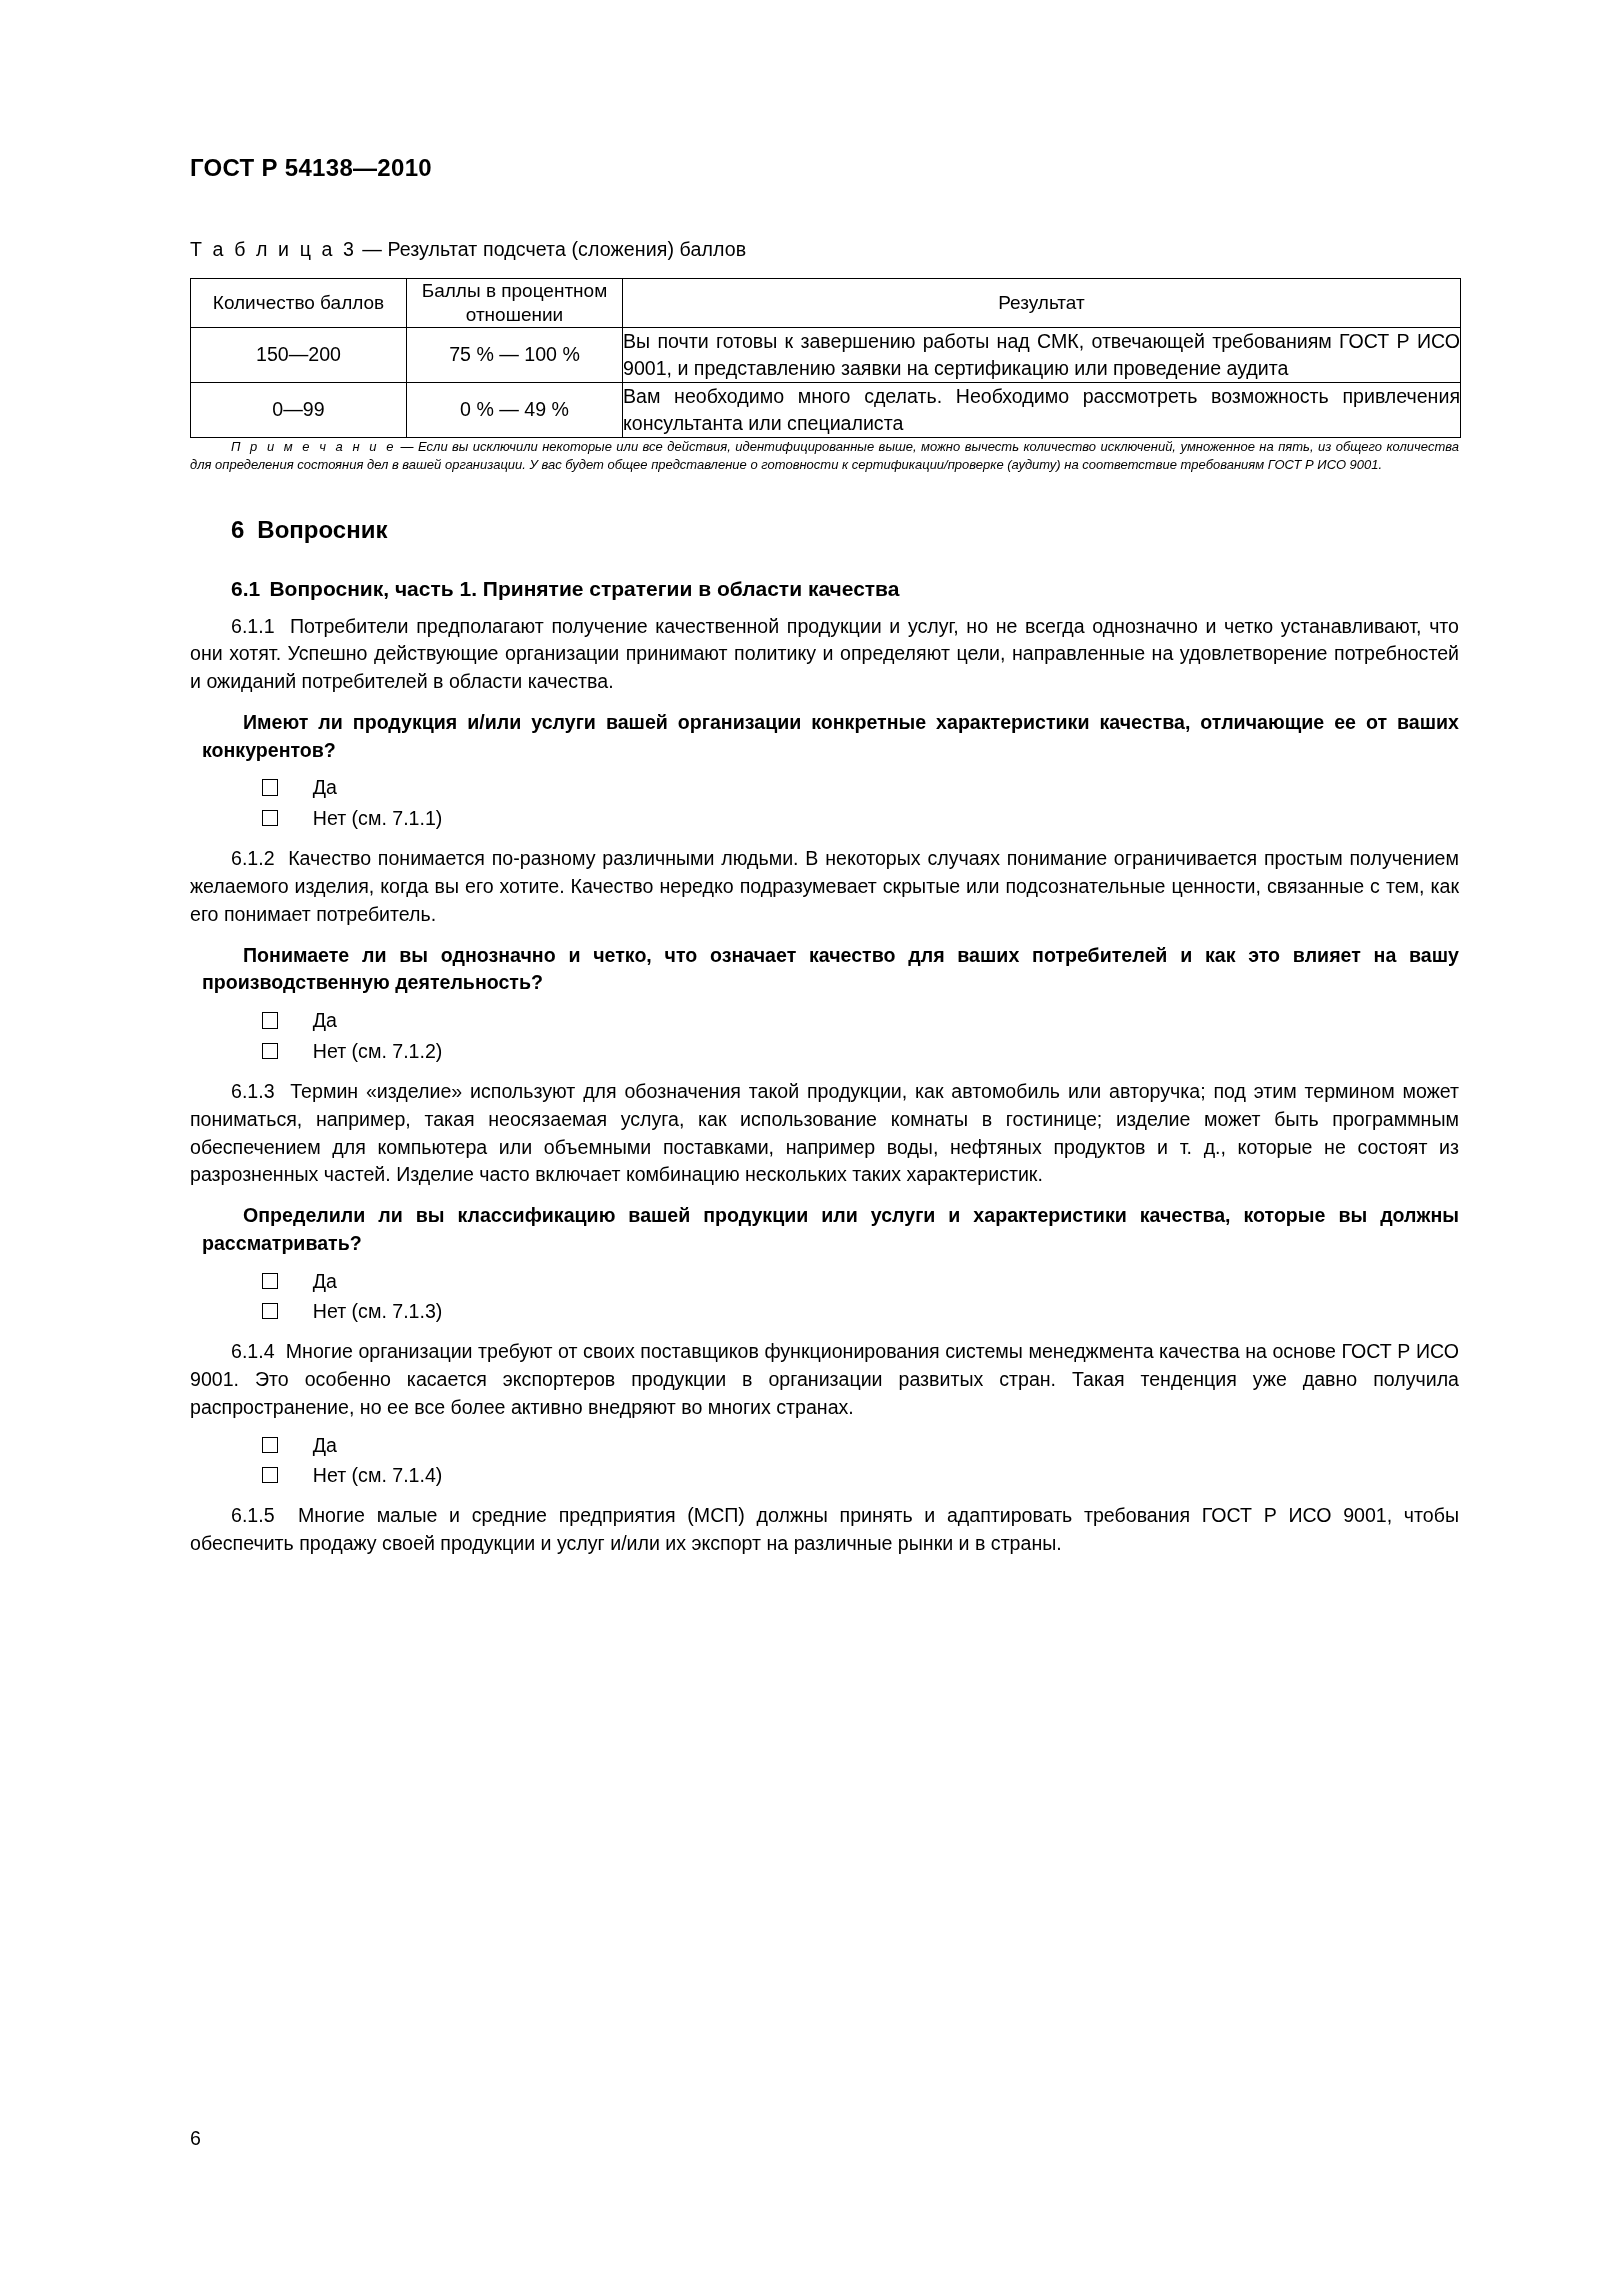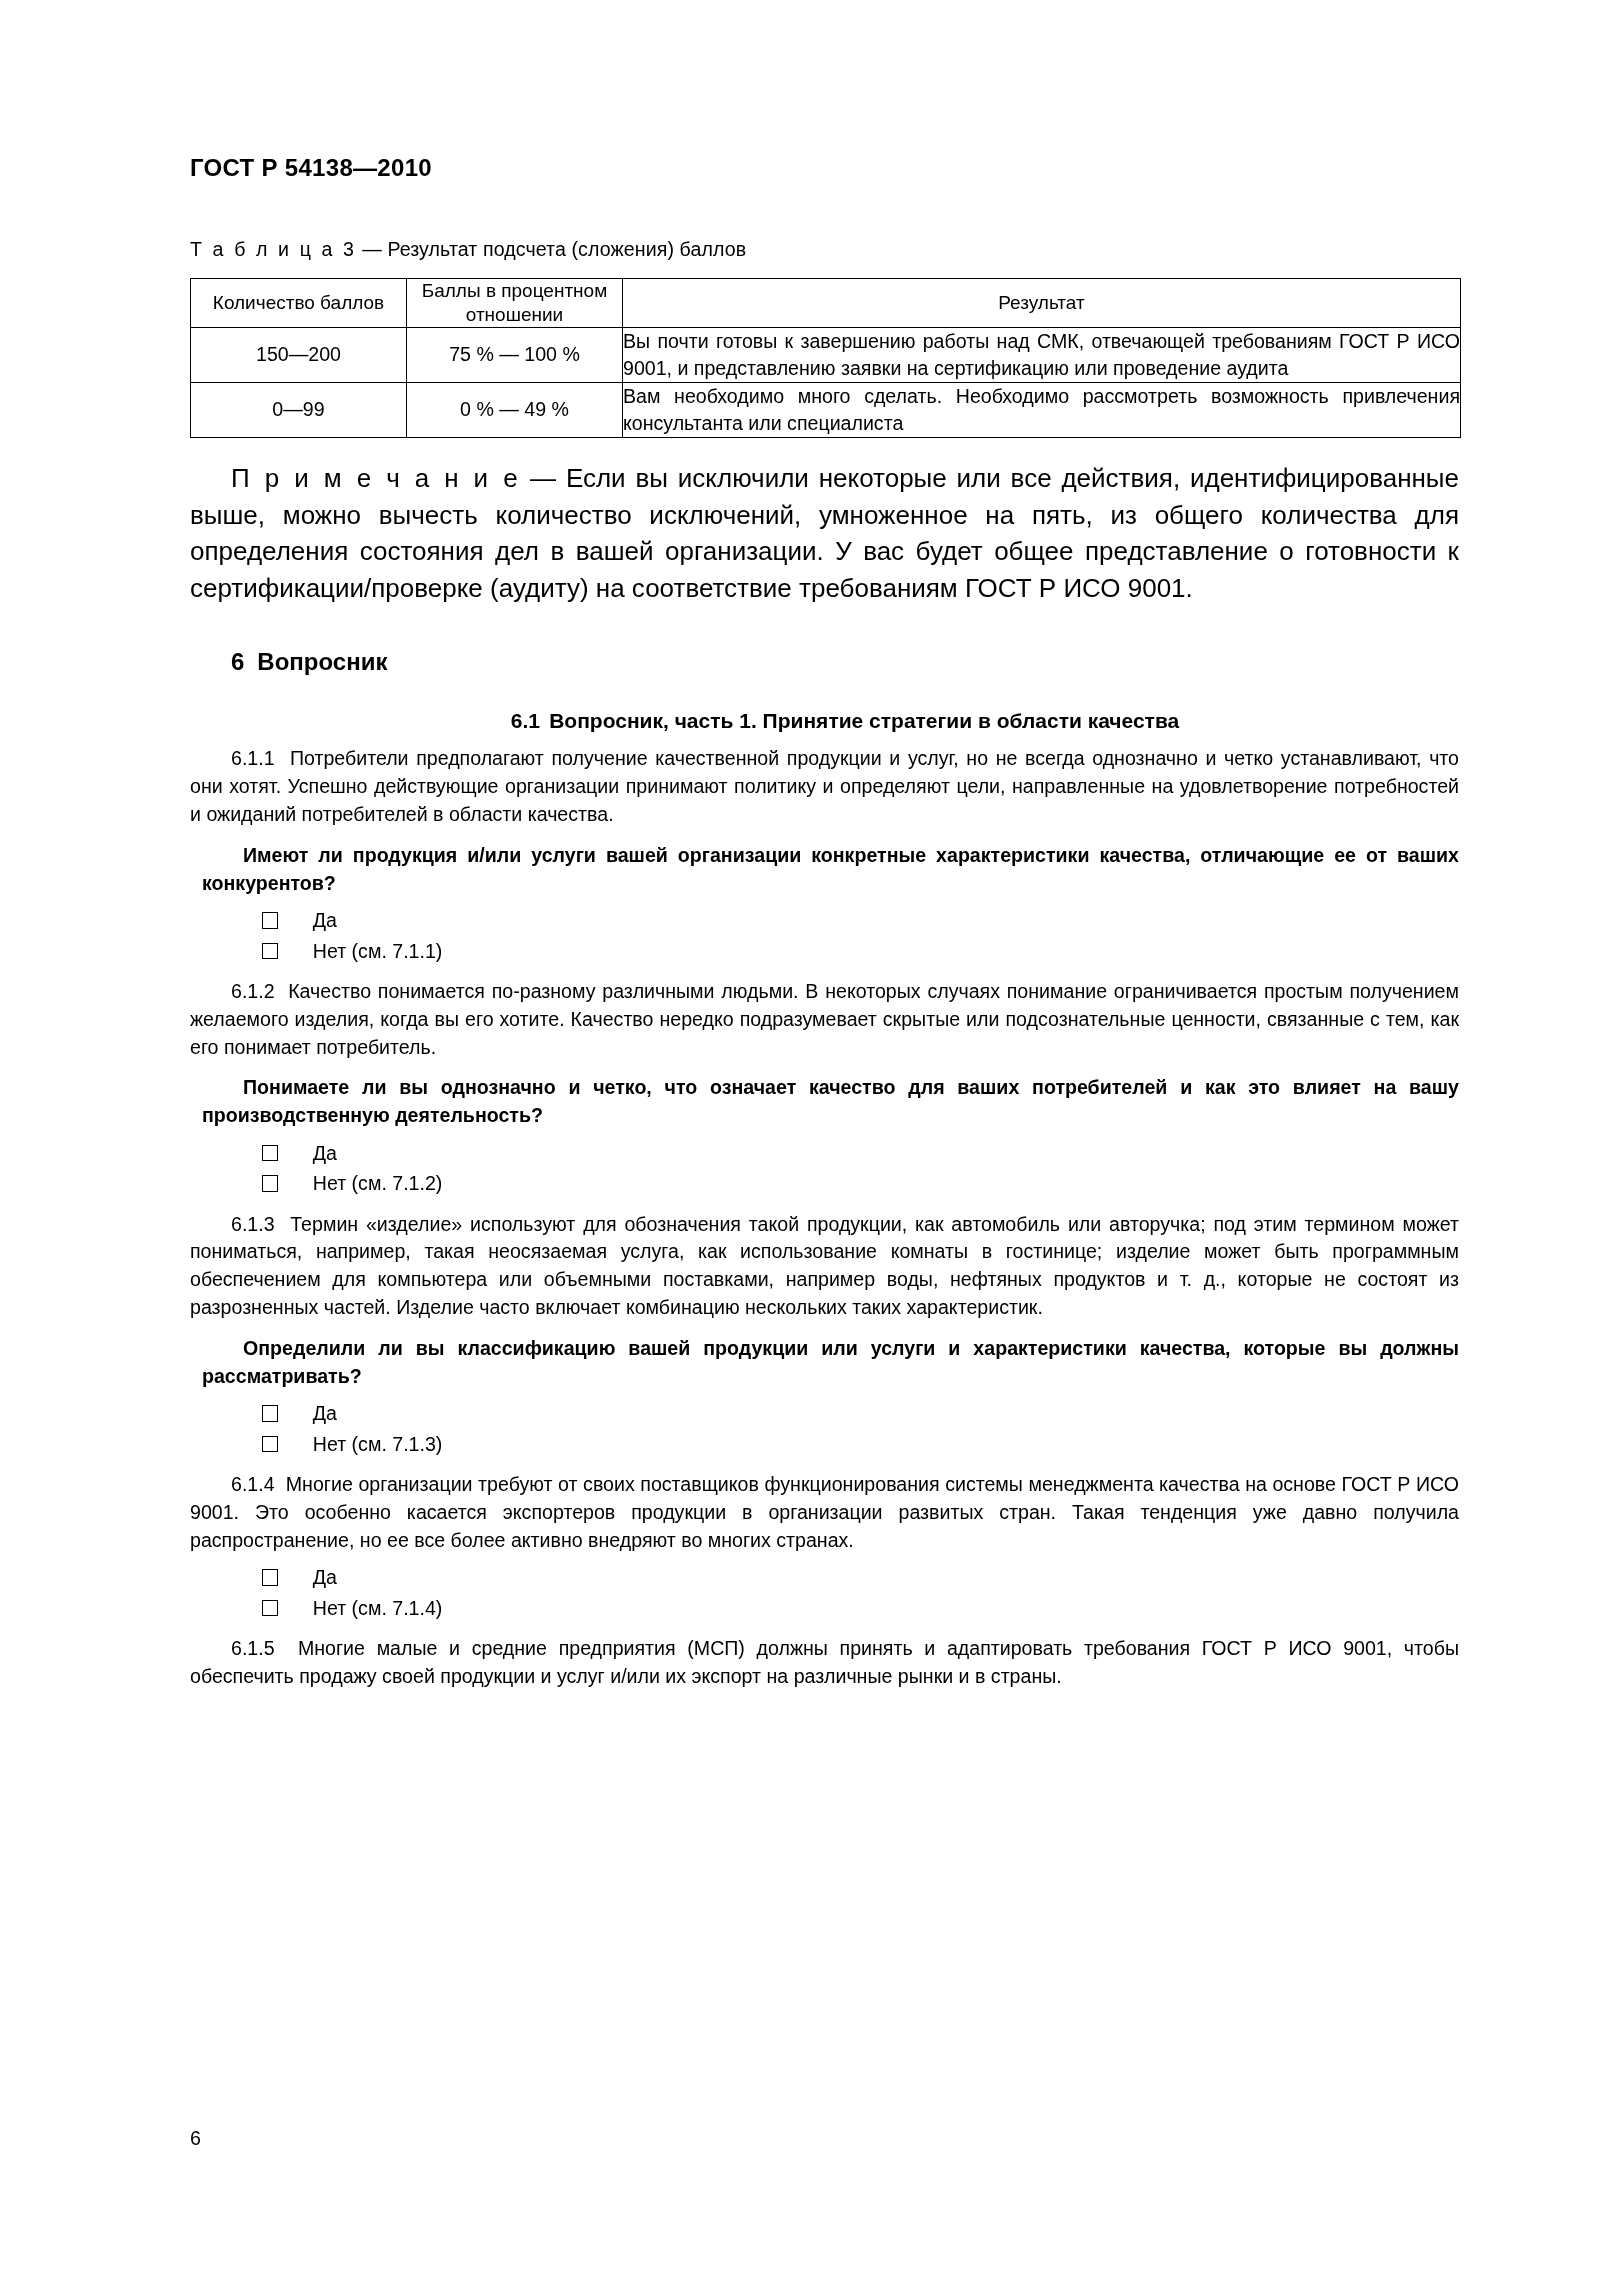--- a/index.html
+++ b/index.html
@@ -69,46 +69,45 @@
   .td-text {
     text-align: justify;
     text-align-last: left;
     font-size: 19.6px;
     padding: 11.8px 17px 13px 17px;
     line-height: 1.38;
     vertical-align: top;
     hyphens: none;
   }
   .note {
-    margin-top: 22px;
-    font-size: 26px;
+    font-size: 13px;
     line-height: 1.42;
     text-align: justify;
     text-align-last: left;
+    font-style: italic;
   }
   .note .nlabel {
     letter-spacing: 2.6px;
   }
   .note p { margin: 0; }
   .note .first { text-indent: 41px; }
 
   h2.section {
     font-size: 24px;
     font-weight: bold;
     margin: 41px 0 0 0;
     padding-left: 41px;
   }
   h2.section .num { margin-right: 13px; }
 
   h3.subsection {
     font-size: 21px;
     font-weight: bold;
     margin: 33px 0 8px 0;
     padding-left: 41px;
-    text-align: center;
   }
   h3.subsection .num { margin-right: 9.2px; }
 
   p.body {
     font-size: 19.6px;
     line-height: 1.42;
     margin: 12px 0 0 0;
     text-align: justify;
     text-align-last: left;
   }

